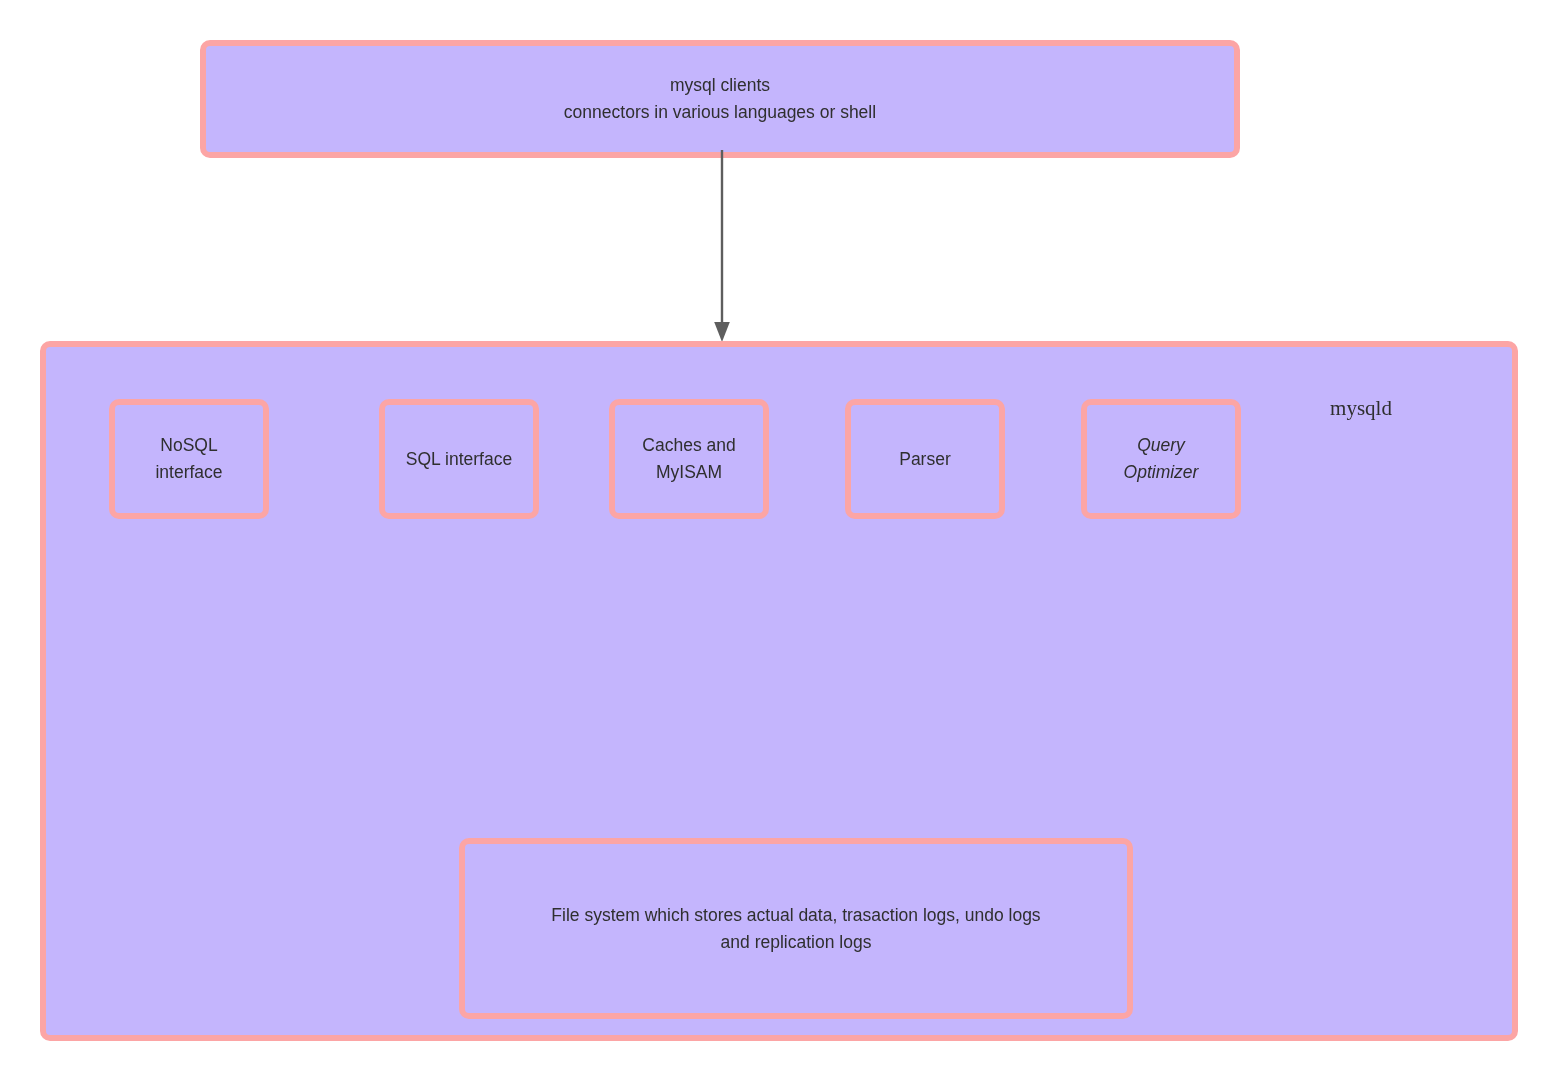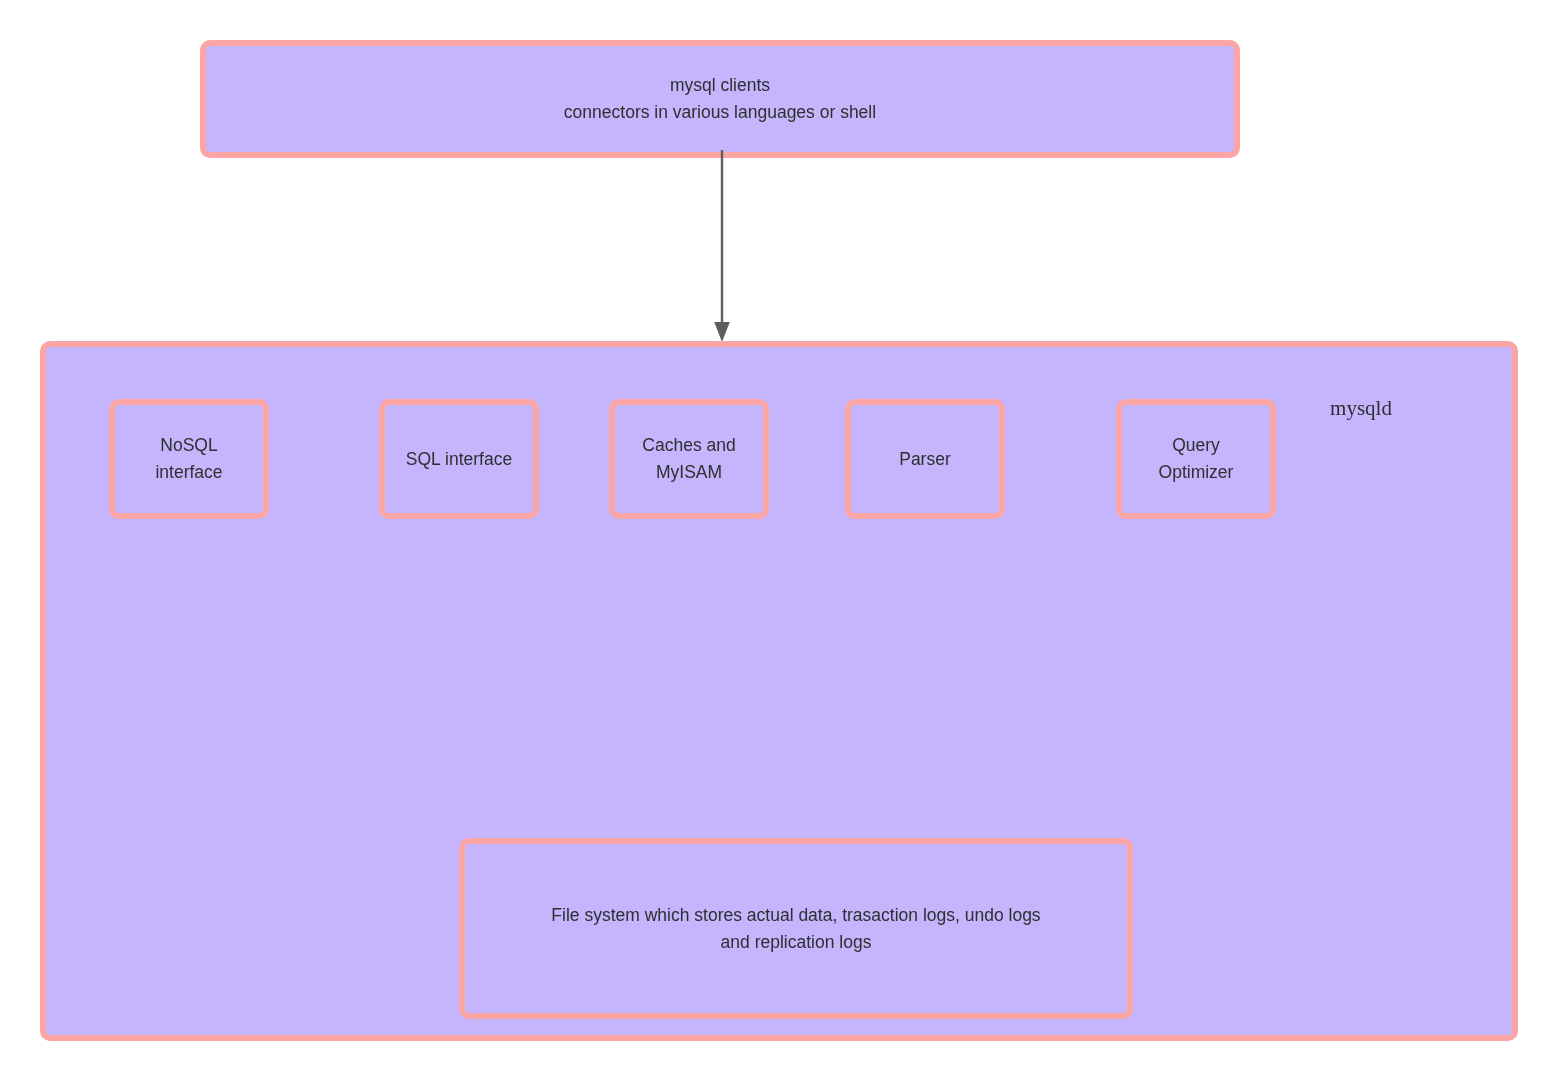--- a/index.html
+++ b/index.html
@@ -75,21 +75,21 @@
   
   .component {
     top: 399px;
     width: 160px;
     height: 120px;
   }
   #comp-0 { left: 109px; }
   #comp-1 { left: 379px; }
   #comp-2 { left: 609px; }
   #comp-3 { left: 845px; }
-  #comp-4 { left: 1116px; }
+  #comp-4 { left: 1081px; font-style: italic; }
 
   
   #storage-box {
     left: 459px;
     top: 618px;
     width: 661px;
     height: 180px;
   }
   #filesystem-box {
     left: 459px;

